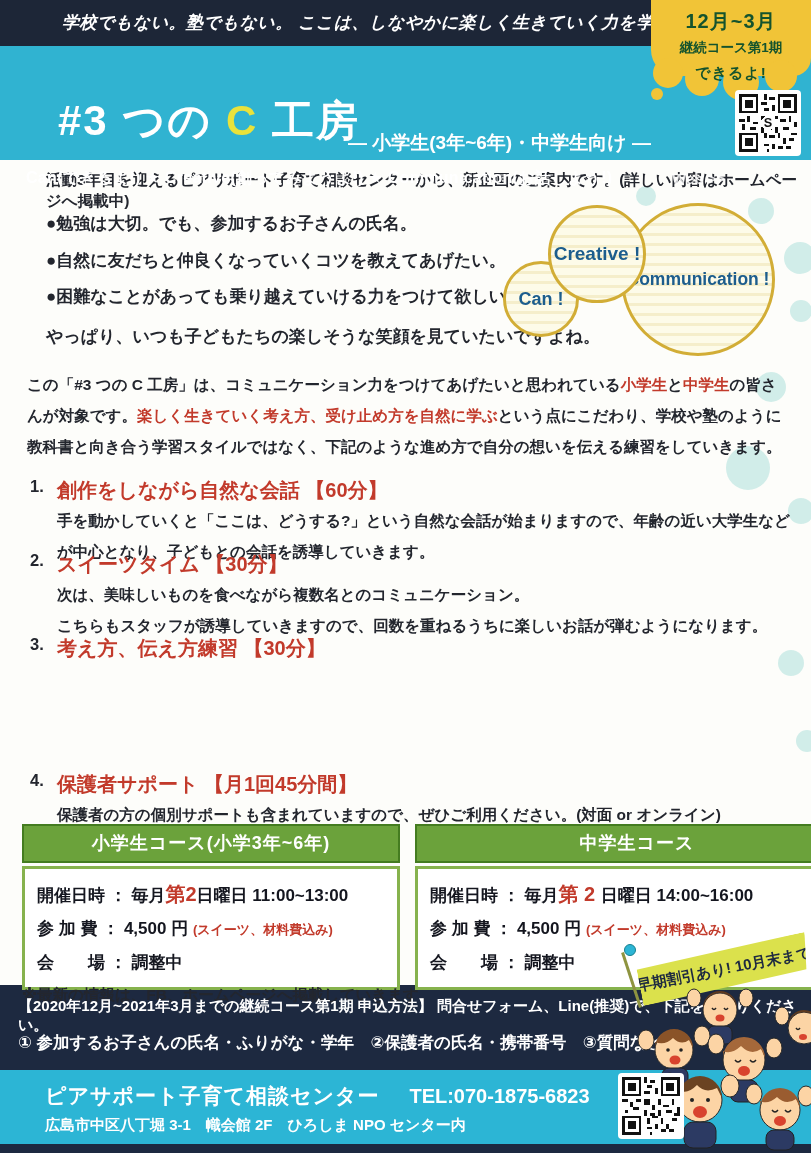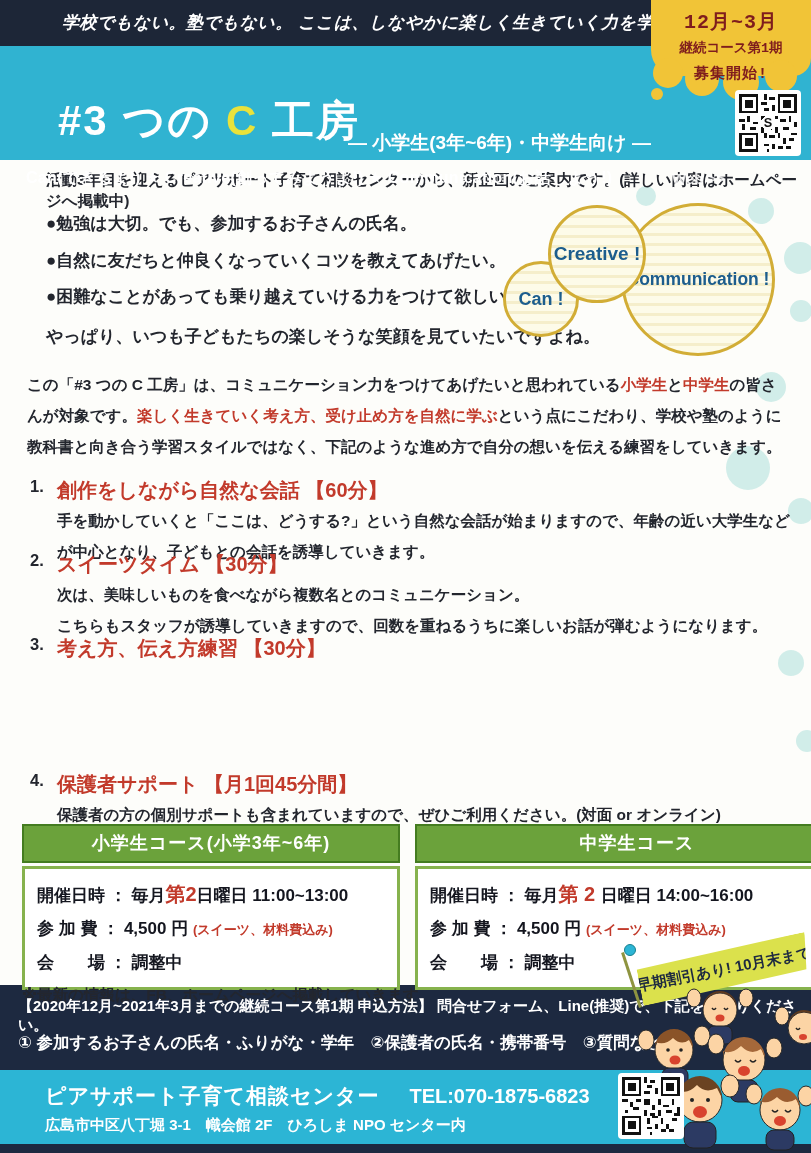--- a/index.html
+++ b/index.html
@@ -14,21 +14,21 @@
   .band{position:absolute;left:0;top:46px;width:811px;height:114px;background:#30b3d1;z-index:1;}
   .title{position:absolute;left:58px;top:100px;color:#fff;font-size:42px;font-weight:800;letter-spacing:2px;line-height:1;z-index:3;}
   .title .c-yellow{color:#e9e23b;}
   .subtitle{position:absolute;left:348px;top:130px;color:#fff;font-size:19px;font-weight:700;z-index:3;}
   .tagline{position:absolute;left:26px;top:168px;color:#fff;font-size:16px;font-weight:700;letter-spacing:.3px;z-index:3;}
   .web-label{position:absolute;left:672px;top:170px;color:rgba(255,255,255,.85);font-size:15px;font-weight:700;z-index:3;}
 
   
   .badge{position:absolute;right:0;top:0;width:160px;height:76px;background:#f1c437;border-radius:0 0 18px 26px;z-index:4;}
   .badge-bump{position:absolute;background:#f1c437;border-radius:50%;z-index:4;}
-  .badge-text{position:absolute;right:0;top:0;width:160px;z-index:5;text-align:center;color:#7f1d1d;font-weight:800;font-family:Liberation Mono, monospace;}
+  .badge-text{position:absolute;right:0;top:0;width:160px;z-index:5;text-align:center;color:#14532d;font-weight:800;}
   .badge-l1{font-size:20px;margin-top:8px;letter-spacing:1px;}
   .badge-l2{font-size:13.5px;margin-top:4px;}
   .badge-l3{font-size:15px;margin-top:7px;letter-spacing:1px;}
 
   
   .qr-box{position:absolute;background:#fff;border-radius:4px;padding:4px;z-index:5;}
   .qr-web{left:735px;top:90px;width:58px;height:58px;}
   .qr-line{left:618px;top:1073px;width:58px;height:58px;}
   .qr-box svg{display:block;width:100%;height:100%;}
 
@@ -108,21 +108,21 @@
 
   <div class="badge"></div>
   <div class="badge-bump" style="right:128px;top:58px;width:30px;height:30px;"></div>
   <div class="badge-bump" style="right:92px;top:62px;width:34px;height:34px;"></div>
   <div class="badge-bump" style="right:52px;top:64px;width:36px;height:36px;"></div>
   <div class="badge-bump" style="right:14px;top:60px;width:32px;height:32px;"></div>
   <div class="badge-bump" style="right:148px;top:88px;width:12px;height:12px;"></div>
   <div class="badge-text">
     <div class="badge-l1">12月~3月</div>
     <div class="badge-l2">継続コース第1期</div>
-    <div class="badge-l3">募集開始!</div>
+    <div class="badge-l3">できるよ!</div>
   </div>
 
   <div class="qr-box qr-web">
     <svg viewBox="0 0 21 21" shape-rendering="crispEdges">
       <path fill="#111" d="M0 0h7v7H0zM14 0h7v7h-7zM0 14h7v7H0z"></path>
       <path fill="#fff" d="M1 1h5v5H1zM15 1h5v5h-5zM1 15h5v5H1z"></path>
       <path fill="#111" d="M2 2h3v3H2zM16 2h3v3h-3zM2 16h3v3H2z"></path>
       <path fill="#111" d="M9 0h1v2H9zM11 1h2v1h-2zM8 3h2v1H8zM12 4h1v2h-1zM9 5h2v1H9zM0 9h2v1H0zM3 8h1v2H3zM5 10h2v1H5zM8 8h2v2H8zM11 9h1v2h-1zM13 8h1v1h-1zM15 9h2v1h-2zM18 8h1v2h-1zM20 10h1v2h-1zM1 11h1v2H1zM4 12h2v1H4zM8 12h1v2H8zM10 12h2v1h-2zM13 12h1v2h-1zM16 12h2v1h-2zM9 14h1v2H9zM11 15h2v1h-2zM14 14h1v2h-1zM16 16h1v2h-1zM18 16h2v1h-2zM9 18h2v1H9zM12 18h1v2h-1zM14 19h2v1h-2zM17 19h2v1h-2zM10 20h1v1h-1zM19 14h2v1h-2z"></path>
       <circle cx="10.5" cy="10.5" r="2.6" fill="#fff"></circle>
       <text x="10.5" y="12.1" font-size="4.6" font-weight="bold" fill="#111" text-anchor="middle">S</text>

